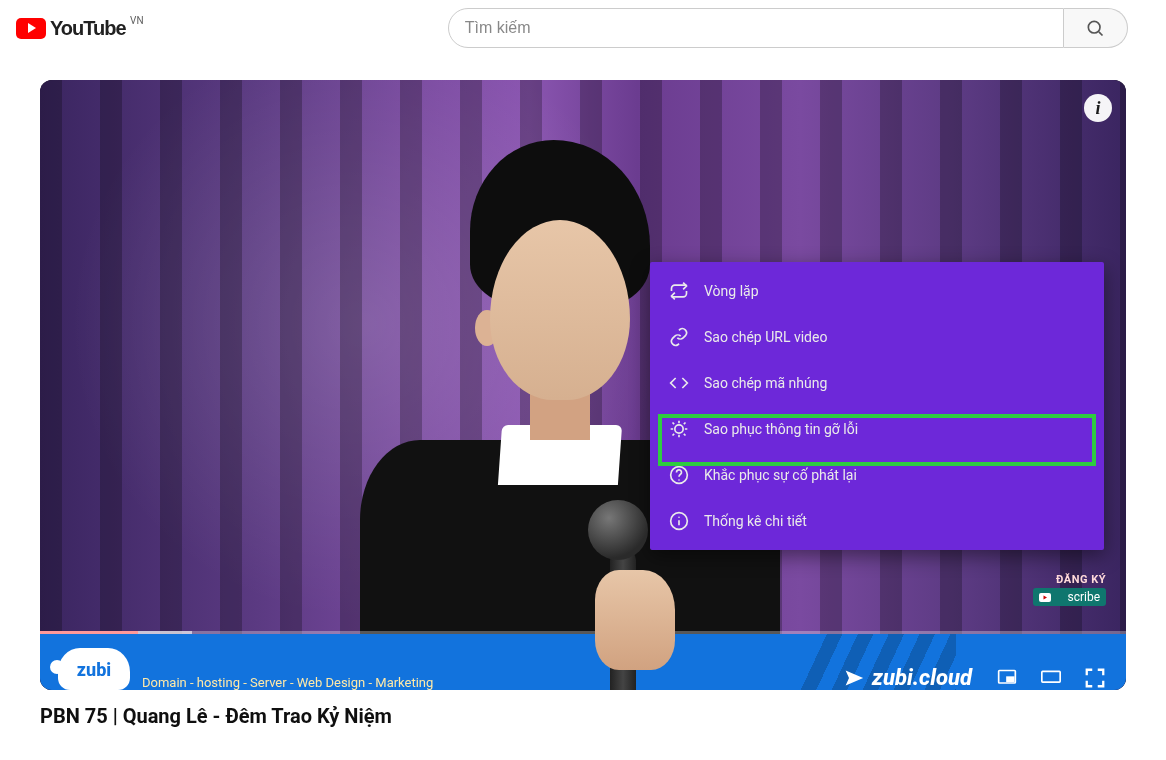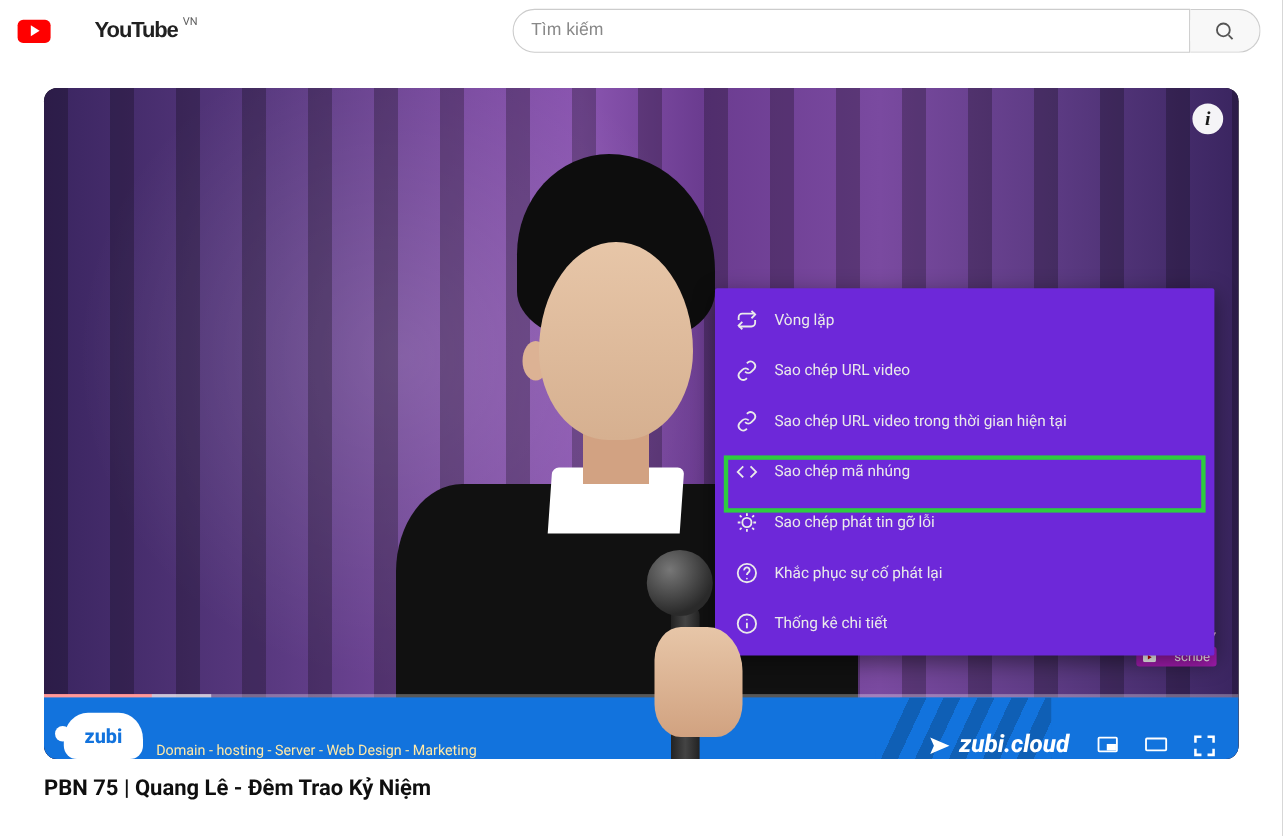--- a/index.html
+++ b/index.html
@@ -1,20 +1,20 @@
 <!DOCTYPE html>
 <html><head>
 <meta charset="utf-8">
 <style>
   * { box-sizing: border-box; margin: 0; padding: 0; }
   body { font-family: Roboto, Arial, sans-serif; width: 1166px; height: 760px; background: #fff; position: relative; overflow: hidden; }
 
   .header { display: flex; align-items: center; padding: 8px 16px; height: 56px; }
   .logo-wrap { display: flex; align-items: center; margin-right: 40px; position: relative; }
-  .yt-logo { display: flex; align-items: center; cursor: pointer; gap: 36px; }
+  .yt-logo { display: flex; align-items: center; cursor: pointer; }
   .yt-icon-box { width: 30px; height: 21px; background: #ff0000; border-radius: 5px; display: flex; align-items: center; justify-content: center; margin-right: 4px; }
   .yt-play-triangle { width: 0; height: 0; border-left: 8px solid #fff; border-top: 5px solid transparent; border-bottom: 5px solid transparent; margin-left:2px;}
   .yt-word { font-family: Arial, sans-serif; font-weight: 700; font-size: 20px; letter-spacing: -1px; color: #212121; }
   .region { font-size: 10px; color: #606060; position: absolute; top: -2px; right: -18px; }
 
   .search-wrap { flex: 1; display: flex; justify-content: center; }
   .search-box { display: flex; width: 680px; max-width: 680px; margin-left: 260px; align-items: flex-end; }
   .search-input { flex:1; height: 40px; border: 1px solid #ccc; border-radius: 40px 0 0 40px; padding: 0 16px; font-size: 16px; color: #111; outline: none; }
   .search-input::placeholder { color: #888; }
   .search-btn { width: 64px; height: 40px; border: 1px solid #ccc; border-left: none; border-radius: 0 40px 40px 0; background: #f8f8f8; display:flex; align-items:center; justify-content:center; cursor:pointer; }
@@ -40,21 +40,21 @@
   .shirt-collar { position:absolute; left:180px; top:285px; width:120px; height:60px; background:#fff; transform: skewX(-4deg); border-radius:6px 6px 0 0;}
   .jacket { position:absolute; left:40px; top:300px; width:420px; height:300px; background:#111; border-radius: 60px 60px 0 0 / 80px 80px 0 0; }
   .hand { position:absolute; left: 275px; top: 430px; width: 80px; height: 100px; background: linear-gradient(180deg,#e7c6a8,#d1a280); border-radius: 30% 40% 30% 30%; z-index:2;}
   .mic-head { position:absolute; left: 268px; top: 360px; width: 60px; height: 60px; background: radial-gradient(circle at 35% 30%, #777, #2a2a2a 70%); border-radius:50%; z-index:3;}
   .mic-body { position:absolute; left: 290px; top: 410px; width: 26px; height: 160px; background: linear-gradient(90deg,#222,#444,#222); border-radius: 10px; z-index:1;}
 
   .info-badge { position:absolute; top: 14px; right: 14px; width: 28px; height: 28px; display:flex;align-items:center;justify-content:center; border-radius:50%; background: rgba(255,255,255,.95); color:#1a1a1a; font: italic 700 18px/1 Georgia, serif; cursor:pointer; }
 
   .sub-overlay { position:absolute; right: 20px; bottom: 84px; color:#fff; font-size:12px; text-align:right; }
   .sub-overlay .dk { font-weight:700; color:#ffdada; letter-spacing:.5px; font-size:11px;}
-  .sub-overlay .pill { display:inline-flex; align-items:center; gap:16px; background:#a21caf; color:#fff; padding:2px 6px; border-radius:3px; margin-top:2px;}
+  .sub-overlay .pill { display:inline-flex; align-items:center; gap:16px; background:#0f766e; color:#fff; padding:2px 6px; border-radius:3px; margin-top:2px;}
 
   .branding-bar { position:absolute; left:0; right:0; bottom:0; height: 56px; background: linear-gradient(#1273dd,#1273dd); display:flex; align-items:flex-end; color:#fff; padding: 0 18px; }
   .brand-slashes { position:absolute; right:170px; top:0; bottom:0; width:160px;
     background: repeating-linear-gradient(115deg, #0f5fb5 0 14px, #1273dd 14px 28px);
     -webkit-mask: linear-gradient(115deg, transparent 0 20px, #000 20px);
   }
   .progress { position:absolute; left:0; right:0; bottom:55px; height:4px; background: rgba(255,255,255,.3);}
   .progress .red { height:100%; background:#ff0000;}
   .progress .buf { position:absolute; left:0; top:0; height:100%; background: rgba(255,255,255,.6);}
   
@@ -187,43 +187,34 @@
           <svg width="20" height="20" viewBox="0 0 24 24" fill="none" stroke="currentColor" stroke-width="2">
               <path d="M10 13a5 5 0 007 0l3-3a5 5 0 00-7-7l-1 1"></path>
               <path d="M14 11a5 5 0 00-7 0l-3 3a5 5 0 007 7l1-1"></path>
             </svg>
         </span>
         <span>Sao chép URL video</span>
       </div>
       <div class="menu-item">
         <span class="icon">
           <svg width="20" height="20" viewBox="0 0 24 24" fill="none" stroke="currentColor" stroke-width="2">
-              <path d="M10 13a5 5 0 007 0l3-3a5 5 0 00-7-7l-1 1"></path>
-              <path d="M14 11a5 5 0 00-7 0l-3 3a5 5 0 007 7l1-1"></path>
-            </svg>
-        </span>
-        <span>Sao chép URL video trong thời gian hiện tại</span>
-      </div>
-      <div class="menu-item">
-        <span class="icon">
-          <svg width="20" height="20" viewBox="0 0 24 24" fill="none" stroke="currentColor" stroke-width="2">
               <polyline points="16 18 22 12 16 6"></polyline>
               <polyline points="8 6 2 12 8 18"></polyline>
             </svg>
         </span>
         <span>Sao chép mã nhúng</span>
       </div>
       <div class="menu-item">
         <span class="icon">
           <svg width="20" height="20" viewBox="0 0 24 24" fill="none" stroke="currentColor" stroke-width="2">
               <circle cx="12" cy="12" r="5"></circle>
               <path d="M12 2v3M12 19v3M4.2 4.2l2 2M17.8 17.8l2 2M2 12h3M19 12h3M4.2 19.8l2-2M17.8 6.2l2-2"></path>
             </svg>
         </span>
-        <span>Sao chép phát tin gỡ lỗi</span>
+        <span>Sao phục thông tin gỡ lỗi</span>
       </div>
       <div class="menu-item">
         <span class="icon">
           <svg width="20" height="20" viewBox="0 0 24 24" fill="none" stroke="currentColor" stroke-width="2">
               <circle cx="12" cy="12" r="10"></circle>
               <path d="M9 9a3 3 0 115 2c-1 .7-2 1.3-2 3"></path>
               <circle cx="12" cy="18" r="1" fill="currentColor" stroke="none"></circle>
             </svg>
         </span>
         <span>Khắc phục sự cố phát lại</span>

